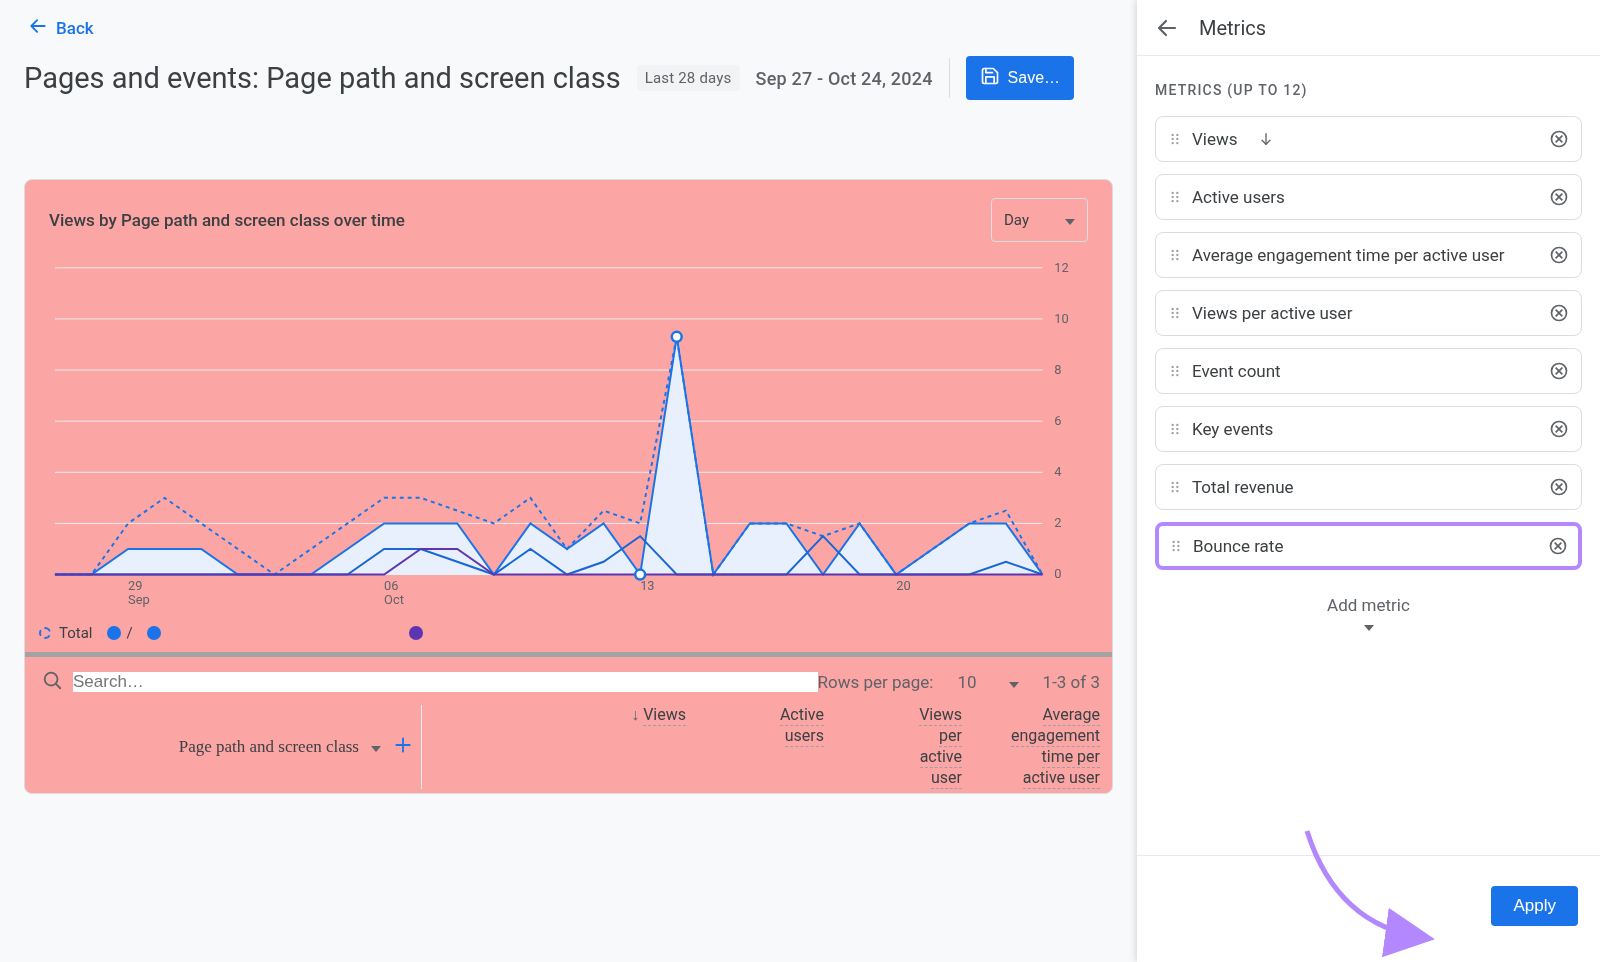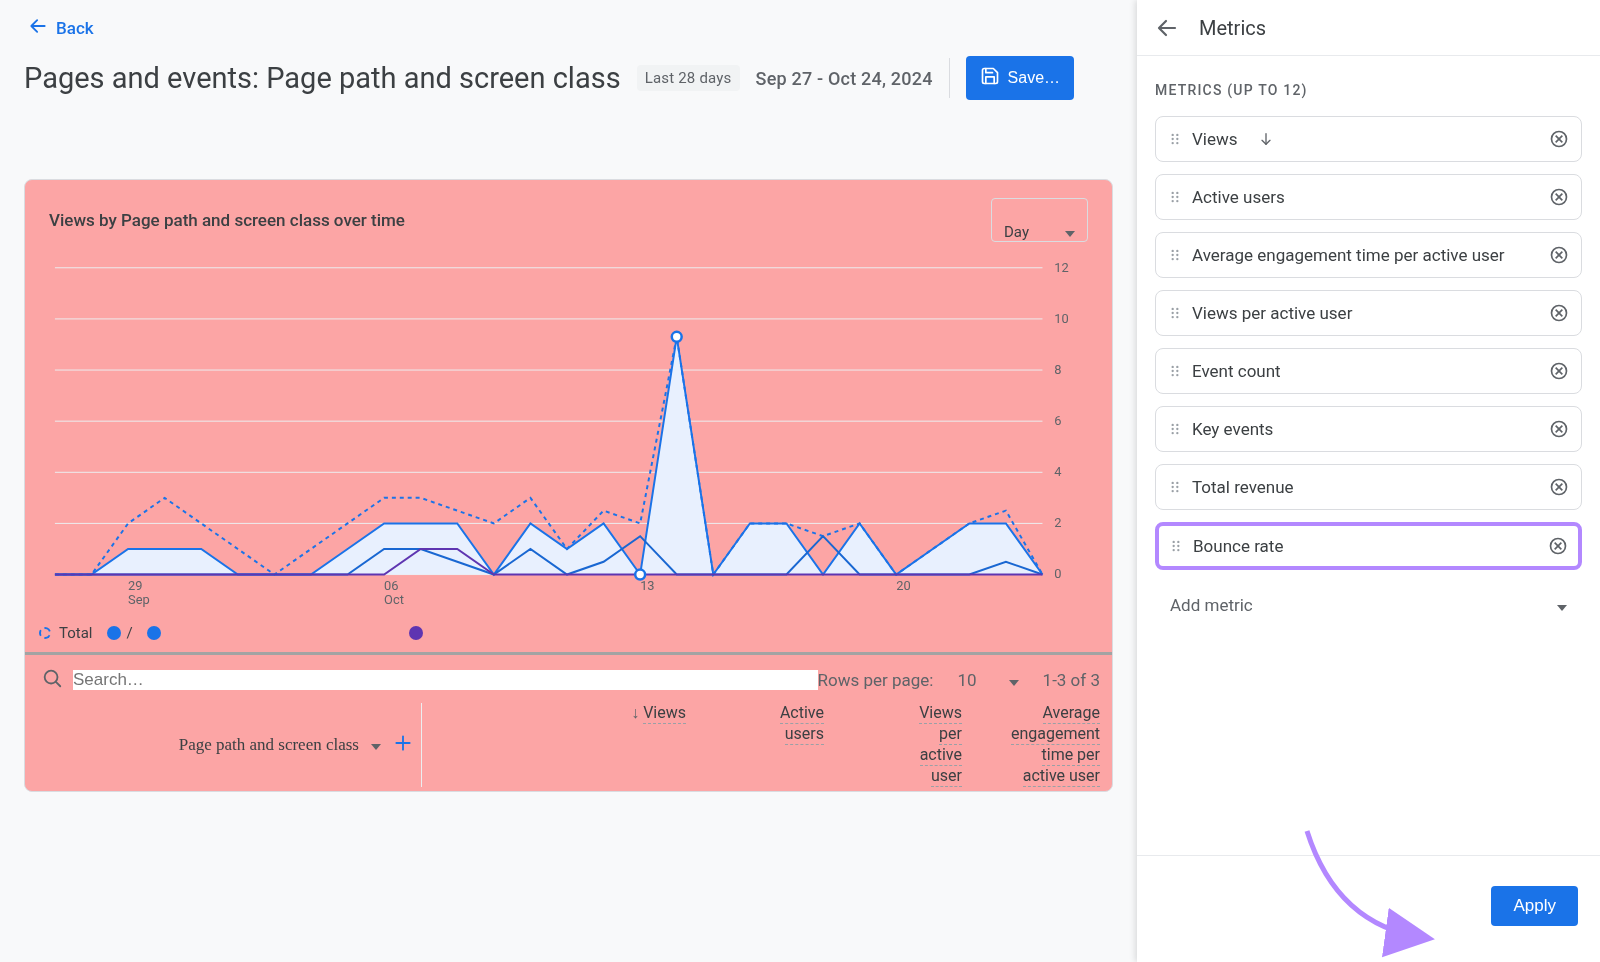--- a/index.html
+++ b/index.html
@@ -11,31 +11,31 @@
   .header { display: flex; align-items: center; gap: 16px; margin-top: 10px; }
   .title { font-size: 29px; color: #3c4043; font-weight: 400; }
   .last28 { background: #f1f3f4; color: #5f6368; font-size: 15px; padding: 4px 8px; border-radius: 4px; letter-spacing: 0.2px; }
   .date-range { color: #5f6368; font-size: 18px; font-weight: 500; letter-spacing: 0.2px; }
   .vsep { width: 1px; height: 40px; background: #dadce0; }
   .save-btn { background: #1a73e8; color: #fff; border: none; border-radius: 4px; padding: 0 14px; height: 44px; display: inline-flex; align-items: center; gap: 8px; font-size: 16px; font-weight: 500; cursor: pointer; }
   .save-btn svg { width: 20px; height: 20px; }
   .card { background: #fca5a5; border: 1px solid #dadce0; border-radius: 8px; margin-top: 79px; overflow: hidden; }
   .card-header { display: flex; align-items: center; justify-content: space-between; padding: 18px 24px 6px; }
   .card-title { font-size: 17px; color: #3c4043; font-weight: 500; }
-  .day-select { border: 1px solid #dadce0; border-radius: 4px; height: 44px; padding: 0 12px; display: inline-flex; align-items: flex-end; gap: 36px; color: #3c4043; font-size: 15px; cursor: pointer; }
+  .day-select { border: 1px solid #dadce0; border-radius: 4px; height: 44px; padding: 0 12px; display: inline-flex; align-items: center; gap: 36px; color: #3c4043; font-size: 15px; cursor: pointer; }
   .day-select svg { width: 10px; height: 6px; }
   .chart-wrap { position: relative; padding: 8px 24px 4px 24px; }
   .chart-svg { width: 100%; height: 360px; display: block; }
   .legend { display: flex; align-items: center; gap: 8px; padding: 4px 14px 10px; font-size: 15px; color: #3c4043; }
   .legend .marker { width: 14px; height: 14px; border-radius: 50%; display: inline-block; }
   .legend .marker.total { border: 2px dashed #1a73e8; background: transparent; width: 12px; height: 12px; }
   .legend .marker.solid-blue { background: #1a73e8; }
   .legend .marker.purple { background: #5e35b1; }
   .legend .slash { color: #3c4043; margin-left:-2px; }
-  .controls { display: flex; align-items: center; justify-content: space-between; padding: 12px 12px 0 16px; border-top: 3px solid #a3a3a3; }
+  .controls { display: flex; align-items: center; justify-content: space-between; padding: 12px 12px 0 16px; border-top: 5px solid #a3a3a3; }
   .controls-left { display: flex; align-items: center; gap: 10px; color: #5f6368; flex:1; }
   .search-input { border: none; outline: none; font-size: 17px; color: #5f6368; flex:1; }
   .controls-right { display: flex; align-items: center; gap: 20px; color: #5f6368; font-size: 17px; }
   .rows-sel { display: inline-flex; align-items: center; gap: 32px; cursor: pointer; padding:0 4px; }
   .table-head { display: flex; padding: 10px 12px 4px 16px; }
   .th-left { flex: 0 0 380px; display: flex; align-items: center; justify-content: flex-end; gap: 12px; color: #3c4043; font-size: 17px; padding-right:8px;font-family:Liberation Serif, serif; }
   .th-left .dropdown-icon svg { width: 10px; height: 6px; }
   .th-left .plus { color: #1a73e8; cursor: pointer; }
   .th-right { flex: 1; display: flex; justify-content: flex-end; gap: 8px; border-left: 1px solid #eceef0; padding-left: 20px; text-align: right; }
   .th-col { width: 130px; text-align: right; font-size: 16px; color: #3c4043; }
@@ -50,21 +50,21 @@
   .panel-title { font-size: 20px; color: #3c4043; }
   .panel-body { padding: 26px 18px 12px; flex: 1; overflow: auto; }
   .panel-sub { color: #5f6368; font-size: 14px; letter-spacing: 1.2px; font-weight: 500; }
   .metric-row { display: flex; align-items: center; justify-content: space-between; border: 1px solid #dadce0; border-radius: 8px; margin-top: 12px; padding: 12px 12px; cursor: grab; }
   .metric-row.first { margin-top: 18px; }
   .metric-left { display: flex; align-items: center; gap: 10px; }
   .metric-name { font-size: 17px; color: #3c4043; font-weight: 400; }
   .metric-row .grip { color: #9aa0a6; display:flex; }
   .metric-row .close { color: #5f6368; cursor: pointer; display:flex; }
   .metric-row.highlight { border: 4px solid #b388ff; border-radius: 8px; padding: 10px 10px; }
-  .add-metric { display: flex; align-items: center; justify-content: space-between; padding: 14px 14px; color: #5f6368; font-size: 17px; cursor: pointer; border:1px solid transparent; margin-top:10px; }
+  .add-metric { display: flex; align-items: center; justify-content: space-between; padding: 14px 14px; color: #5f6368; font-size: 17px; cursor: pointer; border:1px solid transparent; margin-top:10px;flex-direction:column; }
   .panel-foot { border-top: 1px solid #e8eaed; padding: 30px 22px 36px; display: flex; justify-content: flex-end; position: relative; overflow:visible; }
   .apply-btn { background: #1a73e8; color: #fff; border: none; border-radius: 4px; padding: 10px 22px; font-size: 17px; font-weight: 500; cursor: pointer; }
   .annotation-arrow { position: absolute; left: 140px; top: -30px; pointer-events: none; }
 
   .sort-arrow { display:inline-flex; vertical-align:middle; margin-left:10px; }
 </style>
 </head>
 <body>
 
 <div class="layout">

